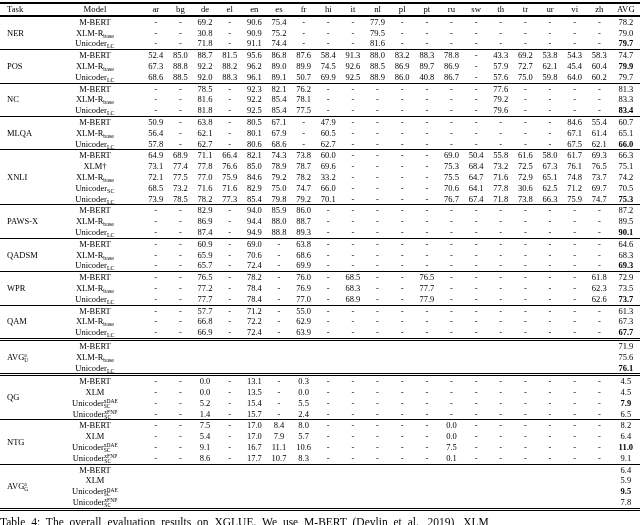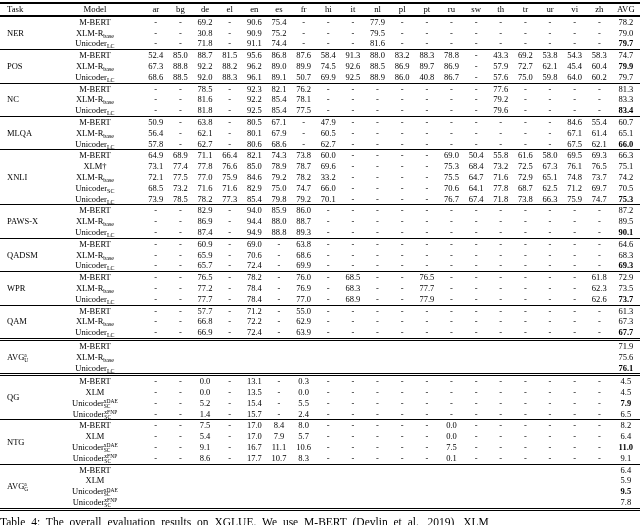--- a/index.html
+++ b/index.html
@@ -418,21 +418,21 @@
           <td>60.0</td>
           <td>-</td>
           <td>-</td>
           <td>-</td>
           <td>-</td>
           <td>69.0</td>
           <td>50.4</td>
           <td>55.8</td>
           <td>61.6</td>
           <td>58.0</td>
-          <td>69.5</td>
+          <td>61.7</td>
           <td>69.3</td>
           <td>66.3</td>
         </tr>
         <tr>
           <td class="model-cell">XLM†</td>
           <td>73.1</td>
           <td>77.4</td>
           <td>77.8</td>
           <td>76.6</td>
           <td>85.0</td>
@@ -485,21 +485,21 @@
           <td>75.0</td>
           <td>74.7</td>
           <td>66.0</td>
           <td>-</td>
           <td>-</td>
           <td>-</td>
           <td>-</td>
           <td>70.6</td>
           <td>64.1</td>
           <td>77.8</td>
-          <td>68.7</td>
+          <td>30.6</td>
           <td>62.5</td>
           <td>71.2</td>
           <td>69.7</td>
           <td>70.5</td>
         </tr>
         <tr>
           <td class="model-cell">Unicoder<sub class="lbl-sub">LC</sub></td>
           <td>73.9</td>
           <td>78.5</td>
           <td>78.2</td>

